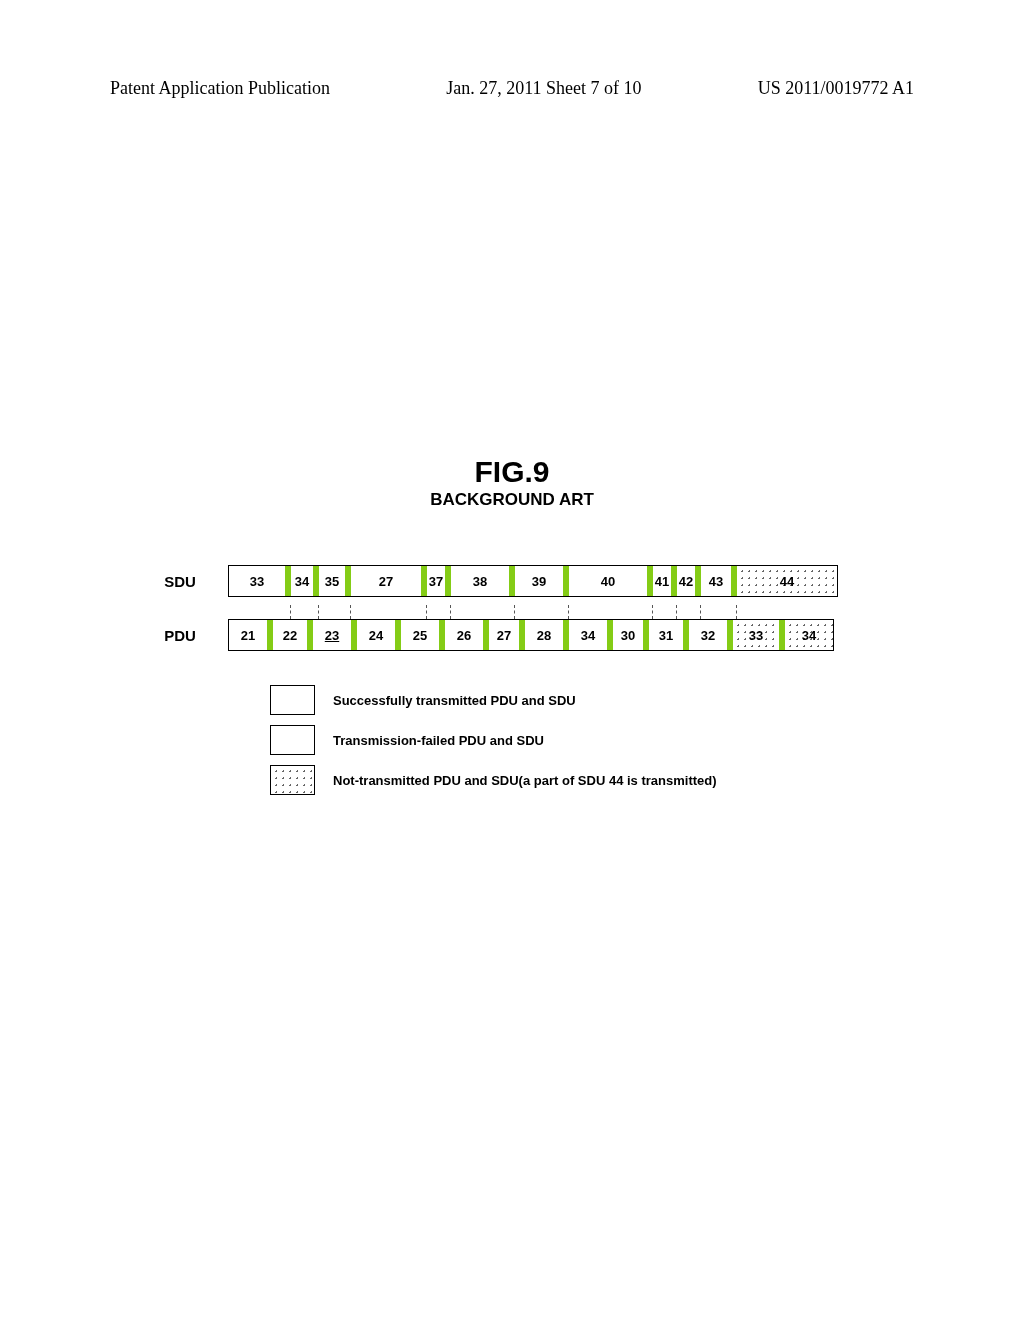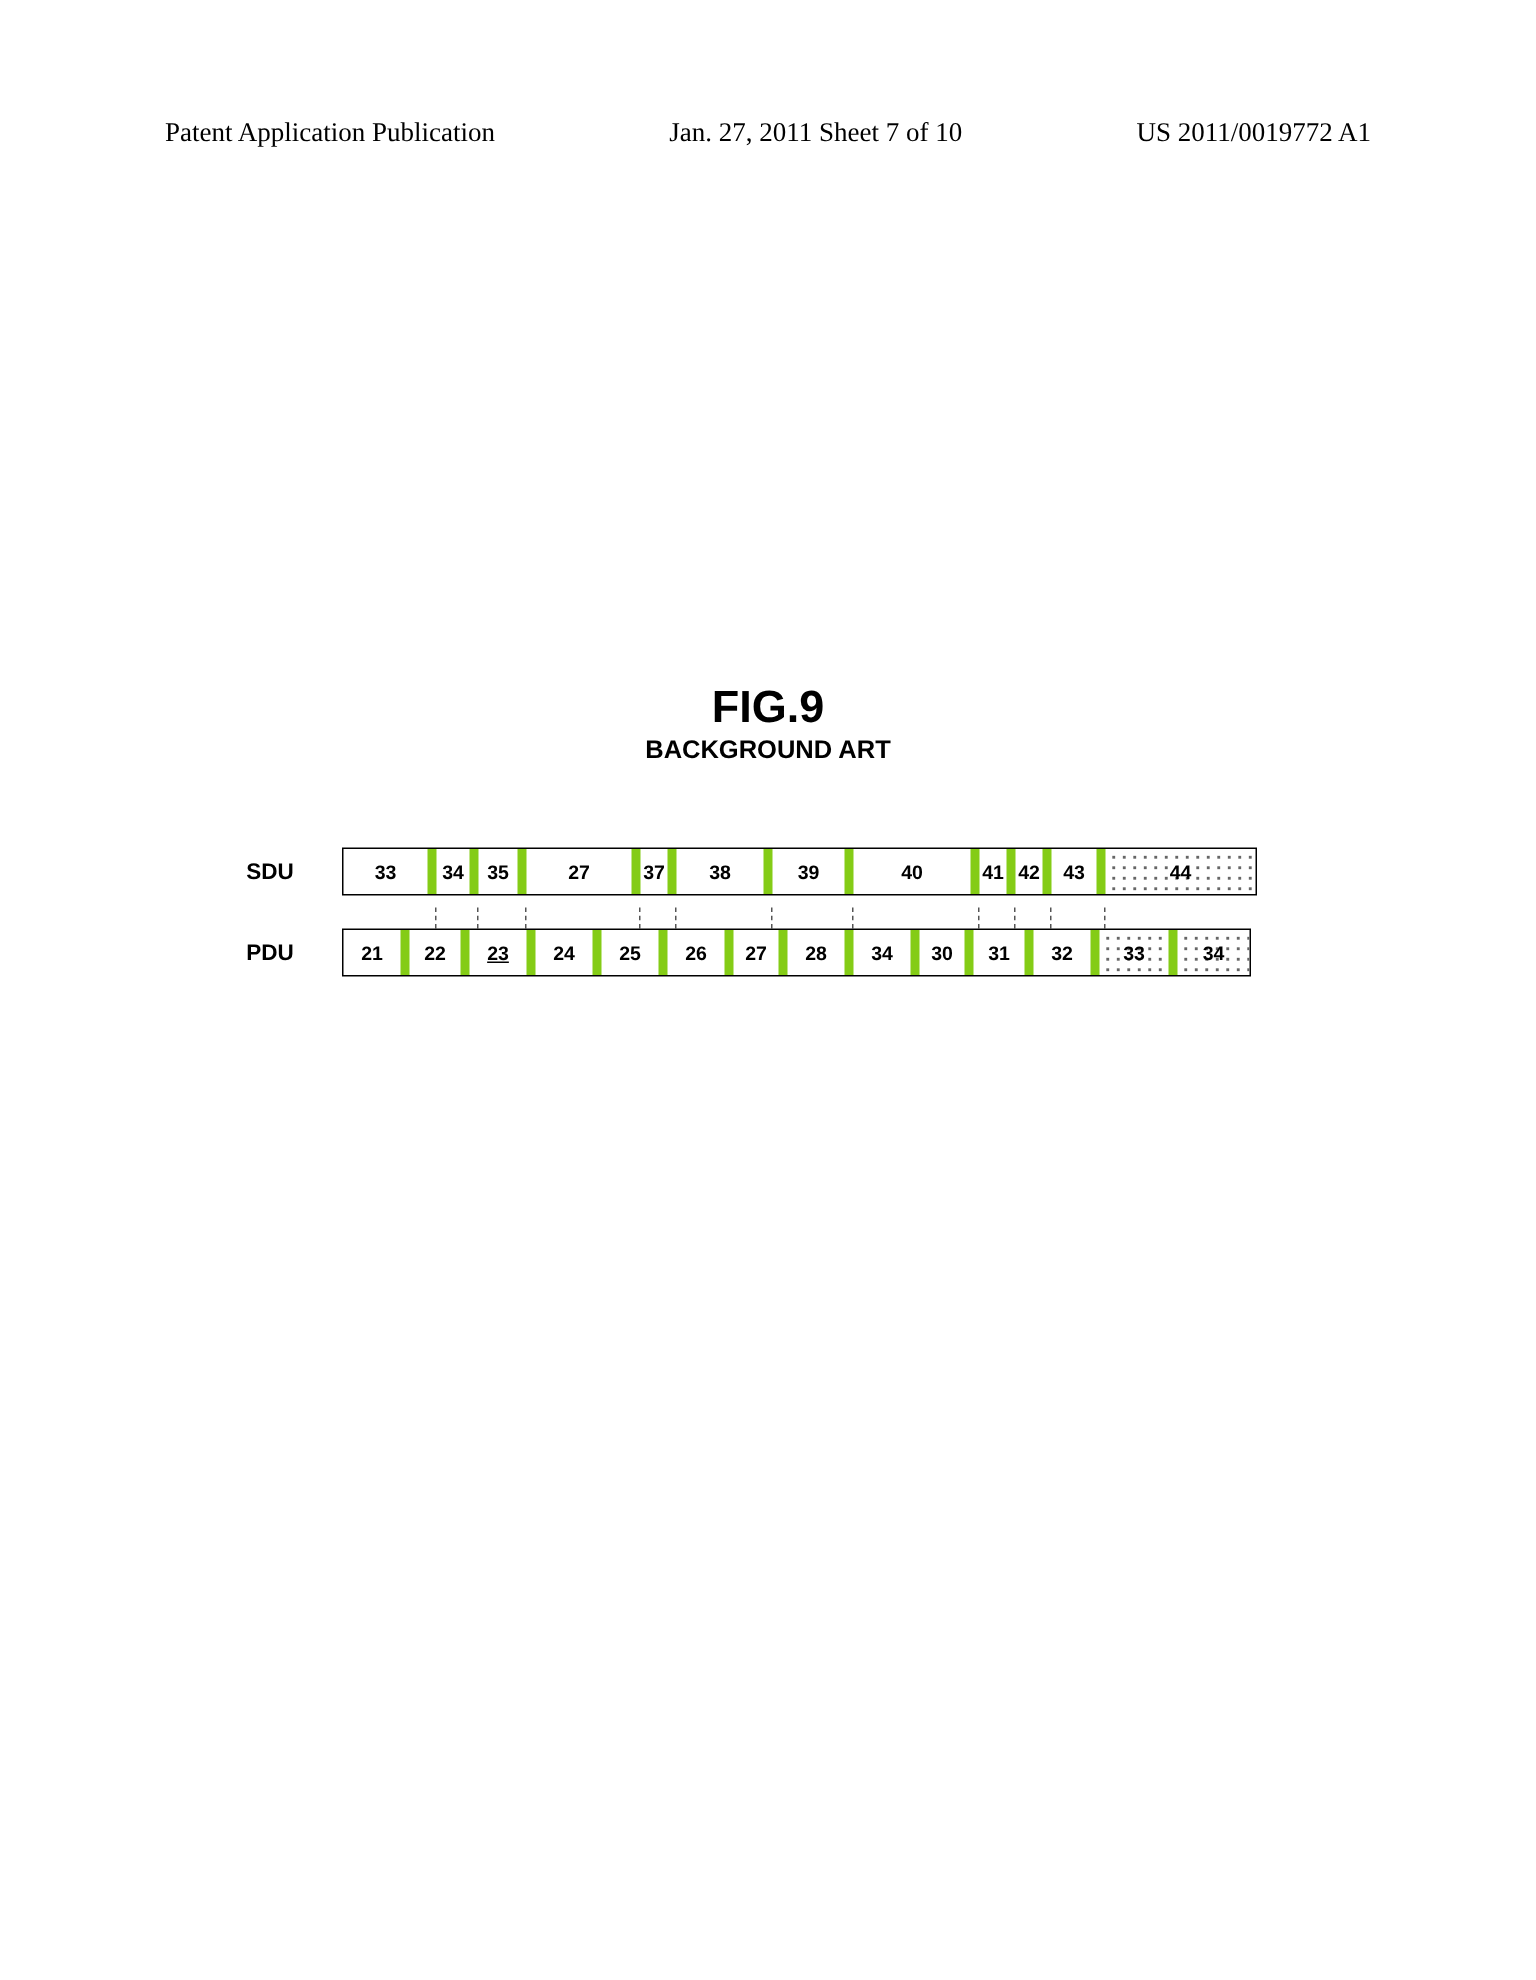--- a/index.html
+++ b/index.html
@@ -184,14 +184,28 @@
           <div class="cell" style="width: 36px;">30</div>
           <div class="cell" style="width: 40px;">31</div>
           <div class="cell" style="width: 44px;">32</div>
           <div class="cell dotted-fill" style="width: 52px;">33</div>
           <div class="cell dotted-fill" style="width: 48px;">34</div>
         </div>
     </div>
 
   </div>
 
+  <div class="legend">
+    <div class="legend-row">
+      <div class="swatch"></div>
+      <span>Successfully transmitted PDU and SDU</span>
+    </div>
+    <div class="legend-row">
+      <div class="swatch"></div>
+      <span>Transmission-failed PDU and SDU</span>
+    </div>
+    <div class="legend-row">
+      <div class="swatch dotted-fill"></div>
+      <span>Not-transmitted PDU and SDU(a part of  SDU 44 is transmitted)</span>
+    </div>
+  </div>
 
 </div>
 
 </body></html>

